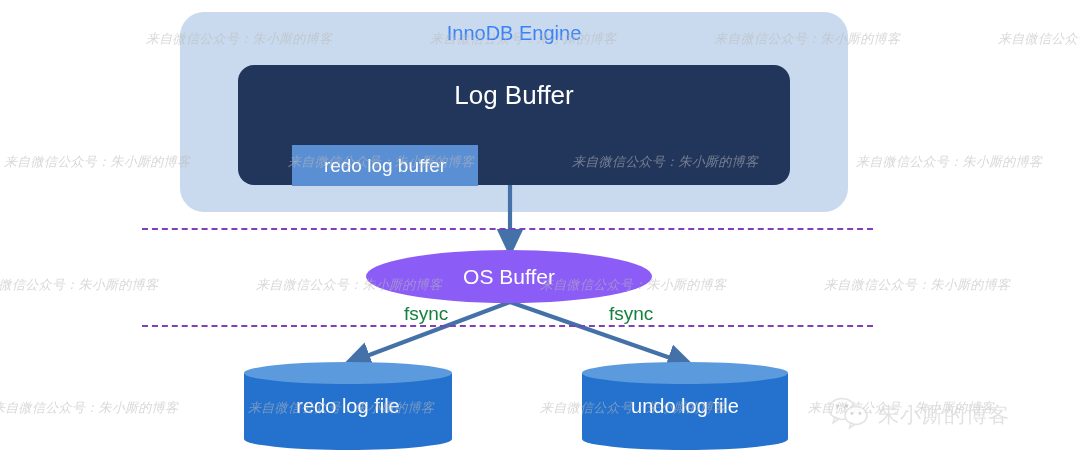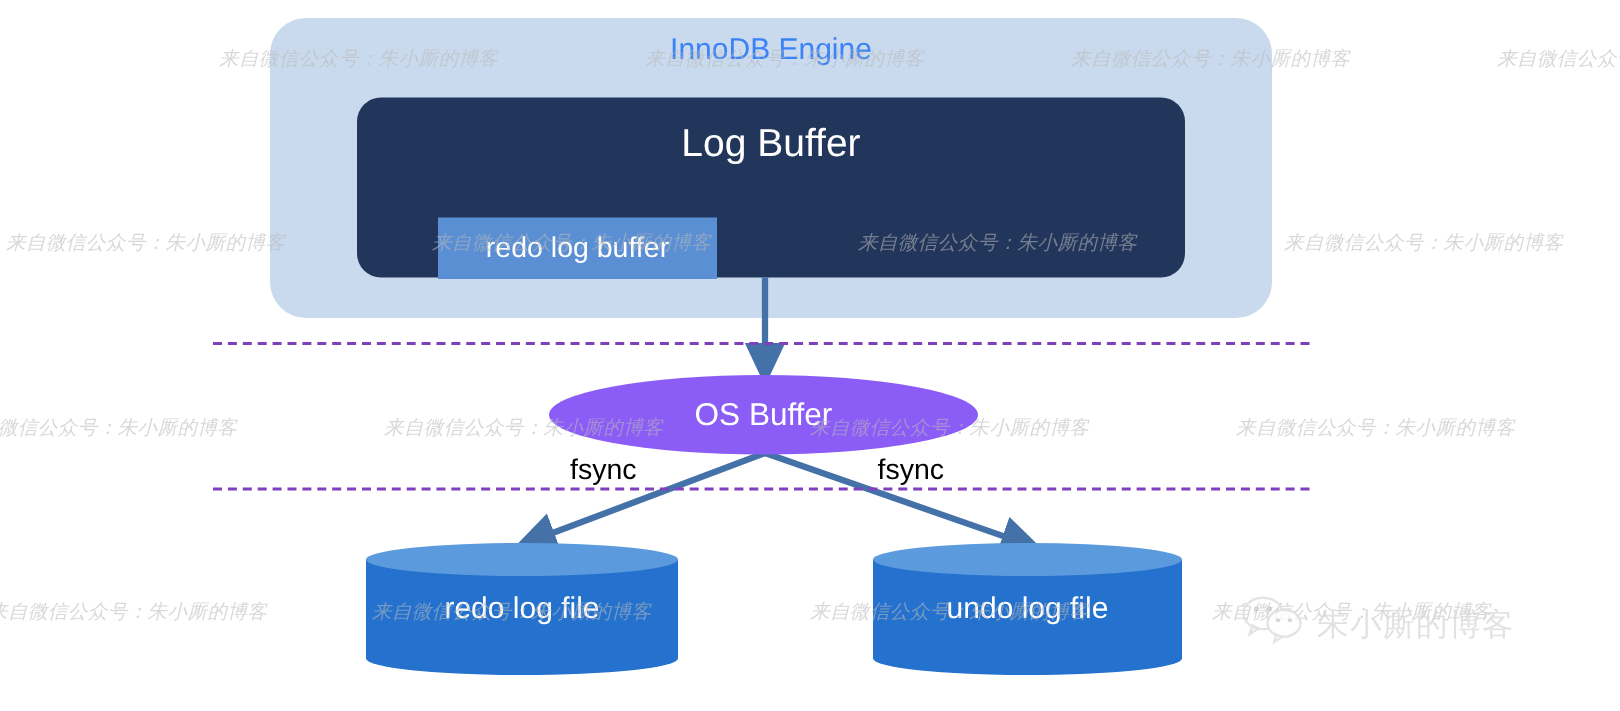--- a/index.html
+++ b/index.html
@@ -123,22 +123,23 @@
     align-items: center;
     justify-content: center;
     color: #ffffff;
     font-size: 21px;
   }
 
   
   .fsync {
     position: absolute;
     font-size: 19px;
-    color: #000000;
+    color: #15803d;
     z-index: 6;
+    margin-left: 24px;
   }
   .fsync-left  { left: 380px; top: 303px; }
   .fsync-right { left: 585px; top: 303px; }
 
   
   .arrows {
     position: absolute;
     left: 0; top: 0;
     width: 1080px; height: 474px;
     z-index: 2;

